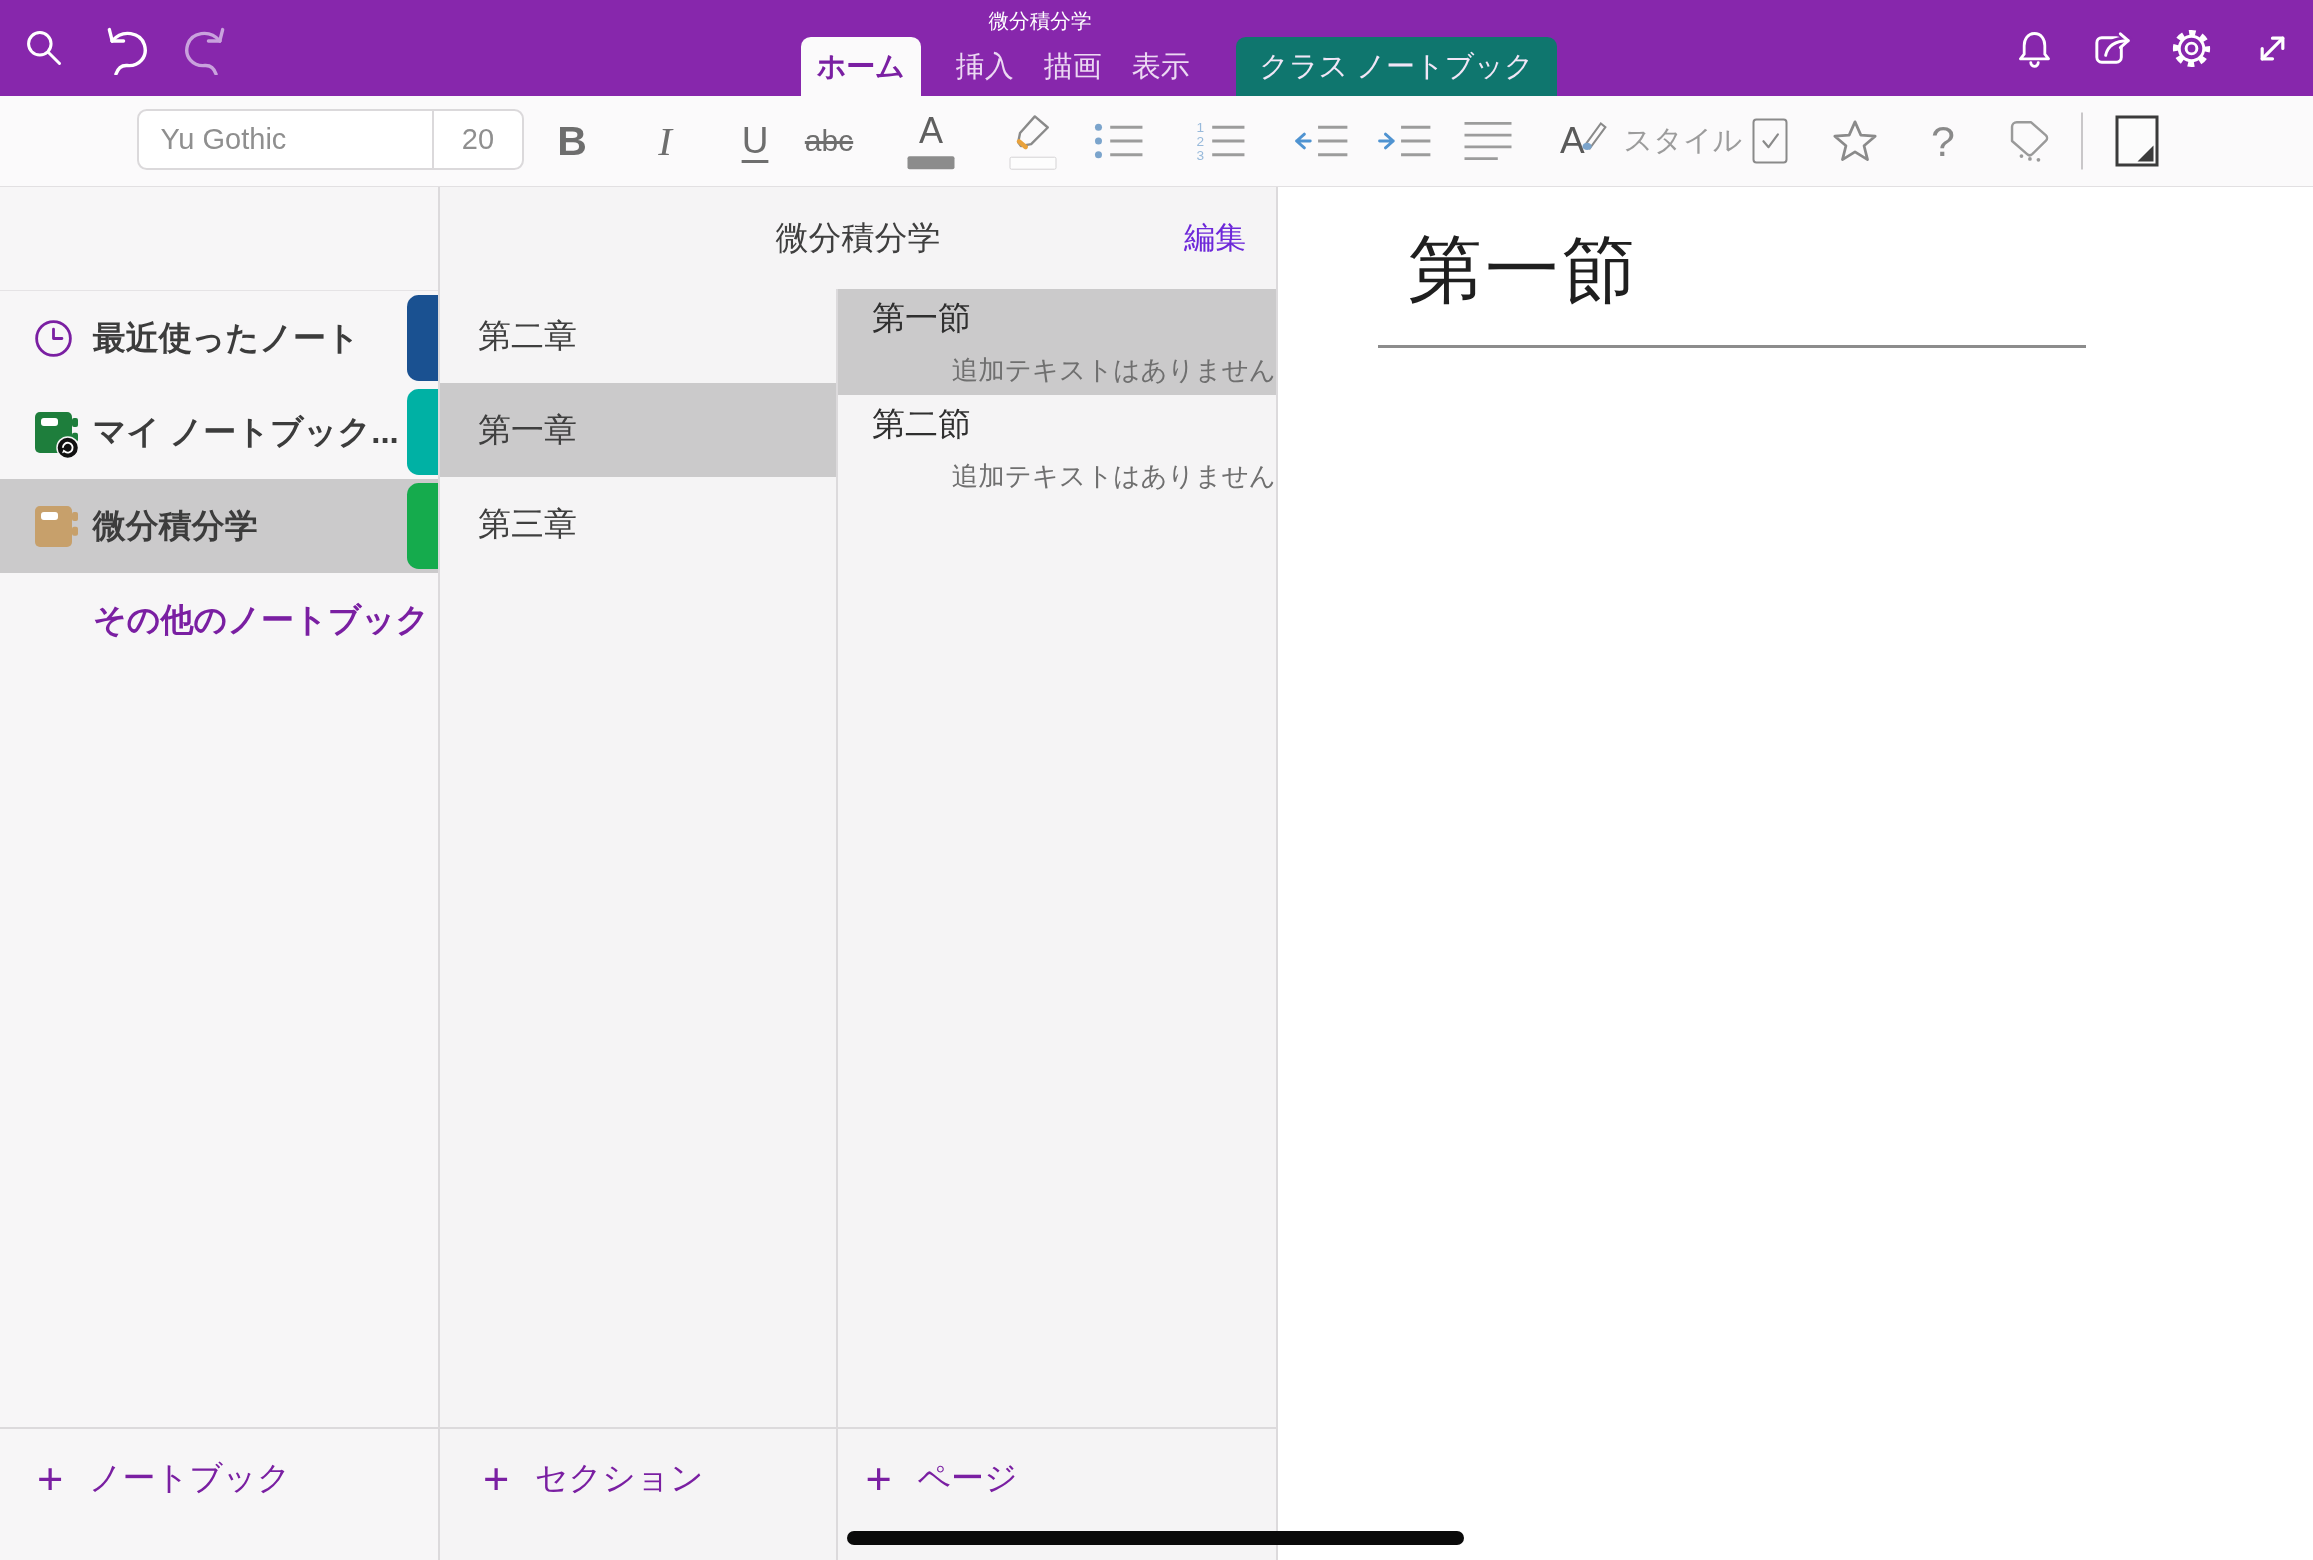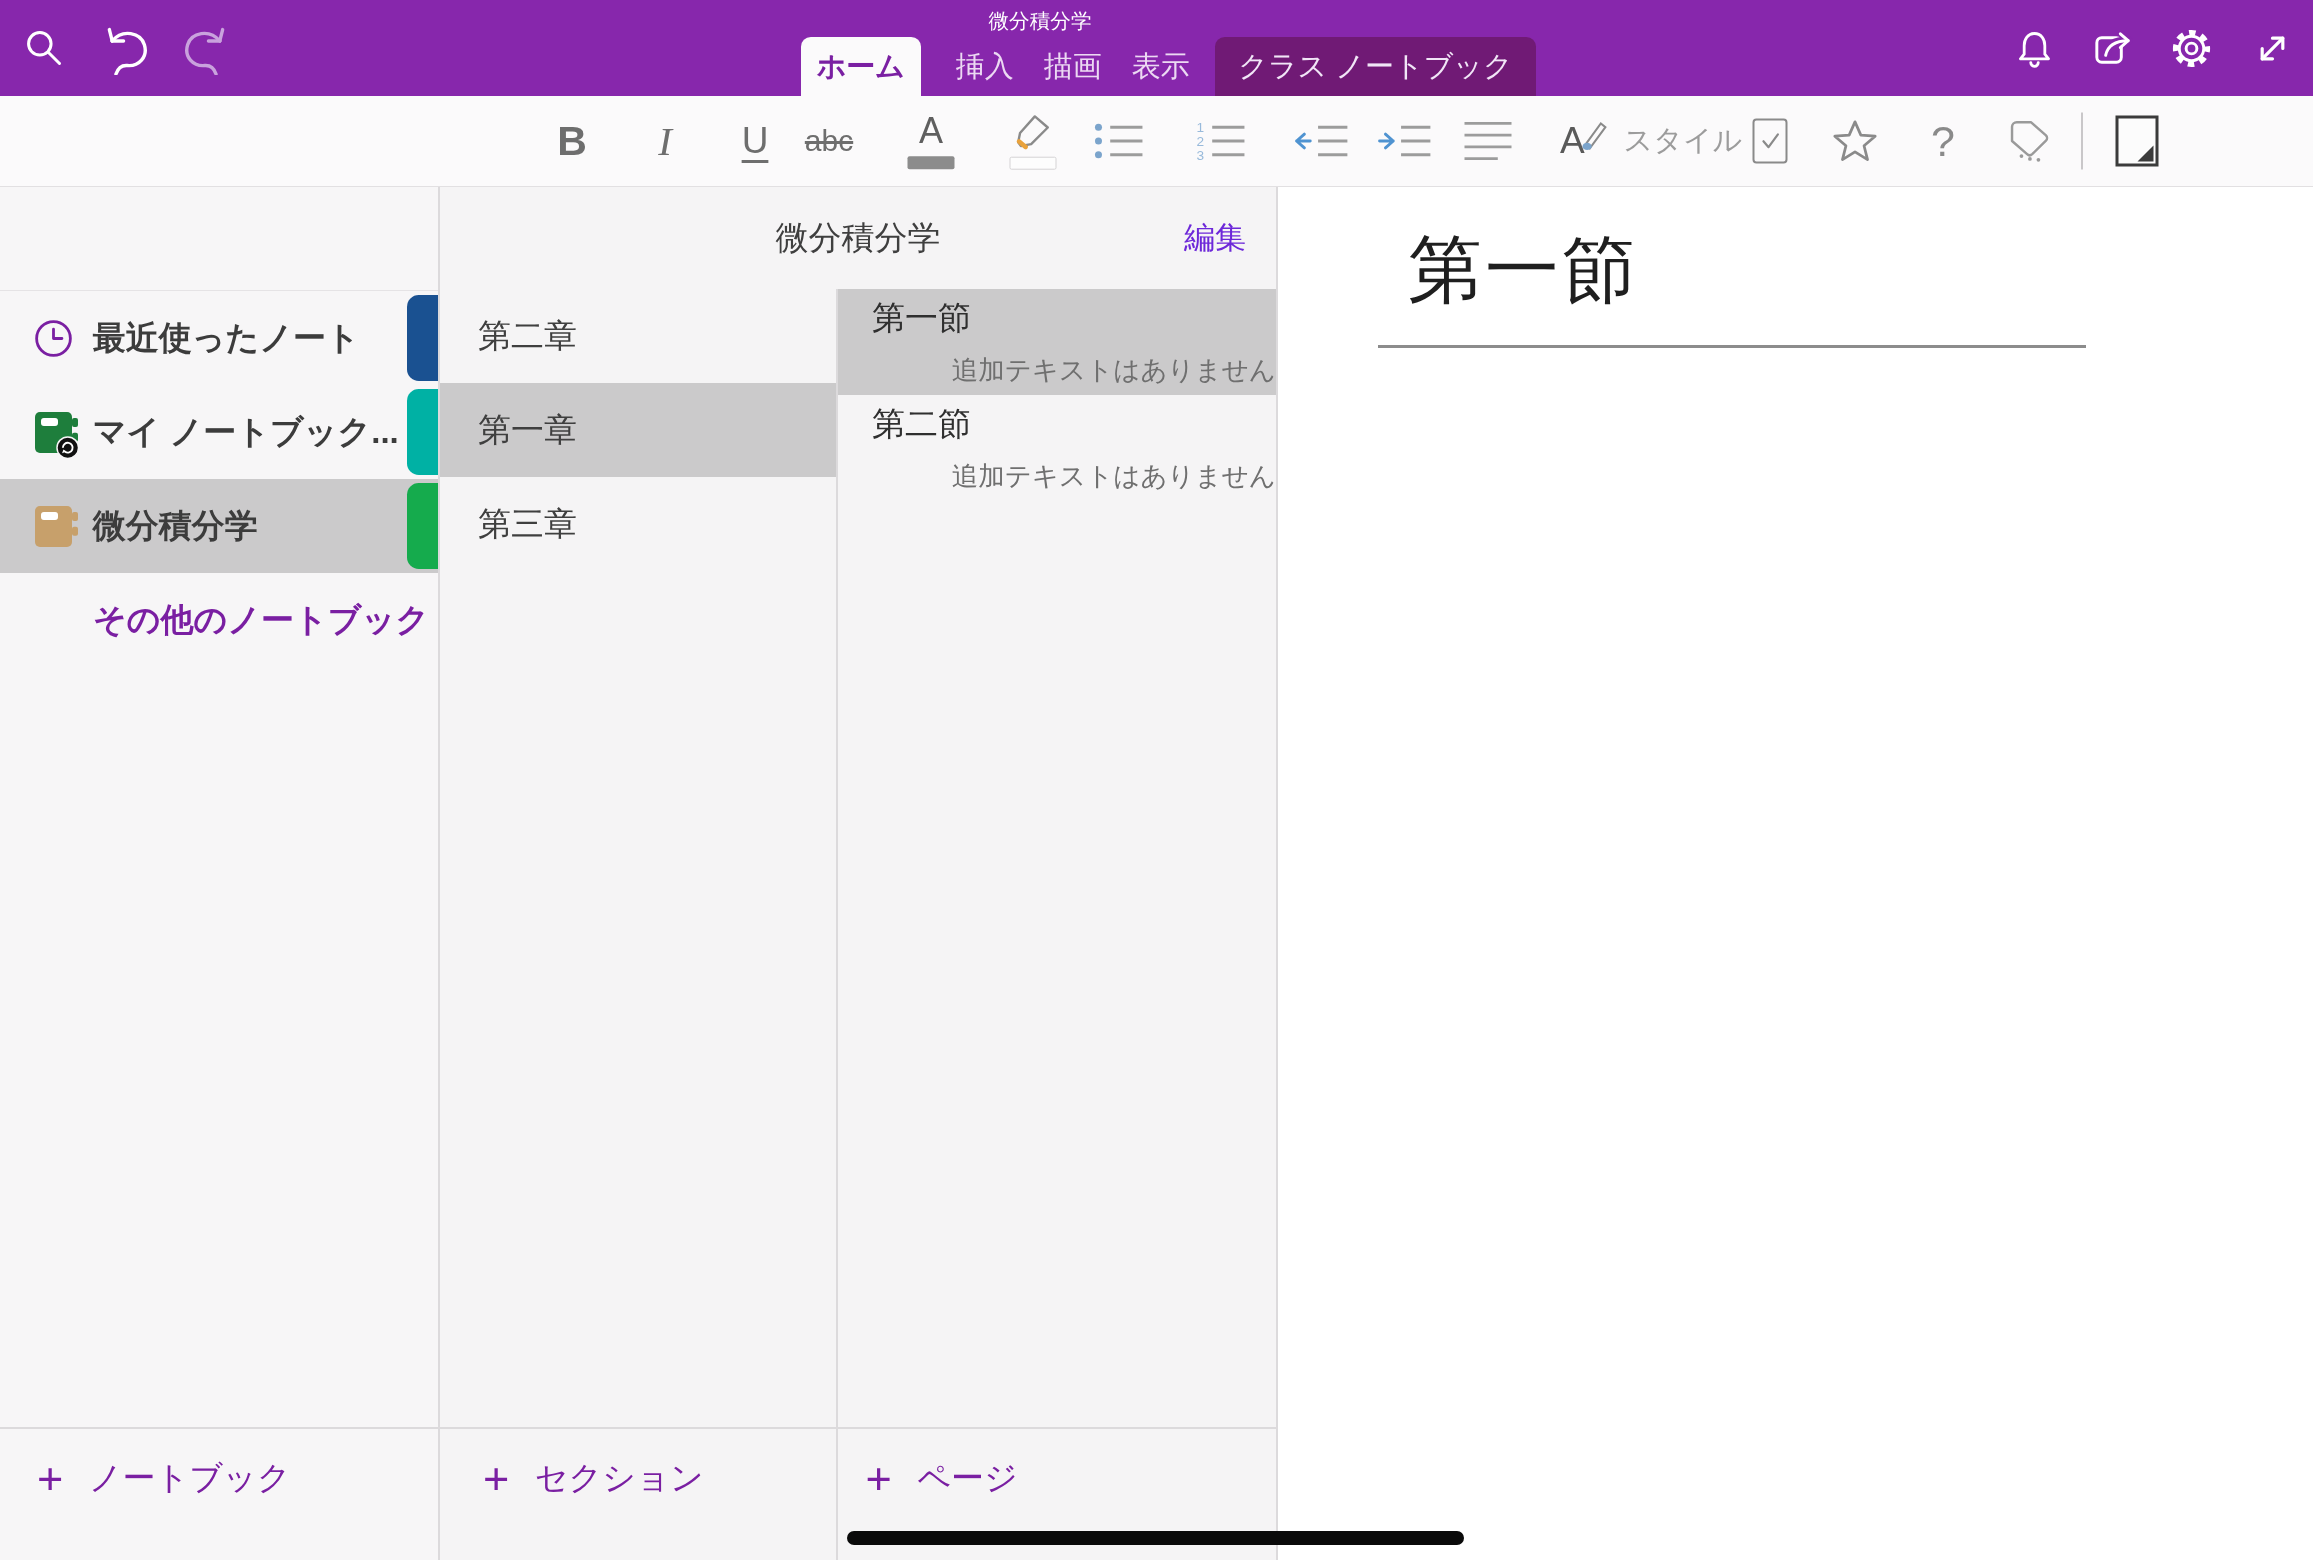--- a/index.html
+++ b/index.html
@@ -12,21 +12,21 @@
   .topbar{position:absolute;top:0;left:0;right:0;height:96px;background:#8727ac;z-index:5;}
   .tb-icon{position:absolute;top:0;height:96px;width:69px;display:flex;align-items:center;justify-content:center;}
   .tb-search{left:9.8px;} .tb-undo{left:90px;} .tb-redo{left:173px;}
   .tb-bell{left:2000px;} .tb-share{left:2078px;} .tb-gear{left:2157px;} .tb-expand{left:2238px;}
   .win-title{position:absolute;left:942px;width:196px;top:6.9px;text-align:center;color:#ffffff;font-size:20.6px;}
   .tabs{position:absolute;left:801px;bottom:0;height:59px;display:flex;}
   .tab{height:59px;line-height:59px;font-size:29px;white-space:nowrap;}
   .tab-home{background:#fbfafb;color:#7a1fa2;font-weight:700;padding:0 15.7px;border-radius:9.8px 9.8px 0 0;}
   .tab-plain{color:#ecd9f3;margin-left:30px;}
   .tab-plain.first{margin-left:35px;}
-  .tab-class{background:#701a75;color:#f1e6f7;padding:0 23.5px;margin-left:25px;border-radius:9.8px 9.8px 0 0;}
+  .tab-class{background:#0f766e;color:#f1e6f7;padding:0 23.5px;margin-left:46px;border-radius:9.8px 9.8px 0 0;}
   
   .toolbar{position:absolute;top:96px;left:0;right:0;height:90px;background:#fbfafb;border-bottom:1px solid #e2e0e2;z-index:4;}
   .fontbox{position:absolute;left:137px;top:12.7px;width:387px;height:61px;background:#ffffff;border:2px solid #dbd9db;border-radius:9.8px;display:flex;align-items:center;box-sizing:border-box;}
   .fontname{flex:1;padding-left:21.6px;color:#8f8f8f;font-size:29px;}
   .fontsize{width:88px;height:100%;display:flex;align-items:center;justify-content:center;color:#8f8f8f;font-size:29px;border-left:2px solid #dbd9db;}
   .titem{position:absolute;top:50%;transform:translate(-50%,-50%);display:flex;flex-direction:column;align-items:center;color:#6e6e6e;}
   .t-b{left:572px;font-size:41px;font-weight:800;}
   .t-i{left:665px;font-size:41px;font-style:italic;font-family:"Liberation Serif","DejaVu Serif",serif;}
   .t-u{left:755px;font-size:37px;text-decoration:underline;text-underline-offset:6.9px;}
   .t-abc{left:829px;font-size:30px;text-decoration:line-through;}
@@ -154,20 +154,24 @@
   <div class="tb-icon tb-expand">
     <svg viewBox="0 0 48 48" width="45" height="45" fill="none" stroke="#ffffff" stroke-width="3.4" stroke-linecap="round" stroke-linejoin="round">
       <path d="M13 35 L35 13"></path>
         <path d="M35 13 h-11 M35 13 v11"></path>
         <path d="M13 35 h11 M13 35 v-11"></path>
     </svg>
   </div>
 </div>
 
 <div class="toolbar">
+  <div class="fontbox">
+    <span class="fontname">Yu Gothic</span>
+    <span class="fontsize">20</span>
+  </div>
 
   <div class="titem t-b">B</div>
   <div class="titem t-i">I</div>
   <div class="titem t-u">U</div>
   <div class="titem t-abc">abc</div>
 
   <div class="titem t-acolor">
     <span class="ltr">A</span>
     <span class="swatch sw-gray"></span>
   </div>

